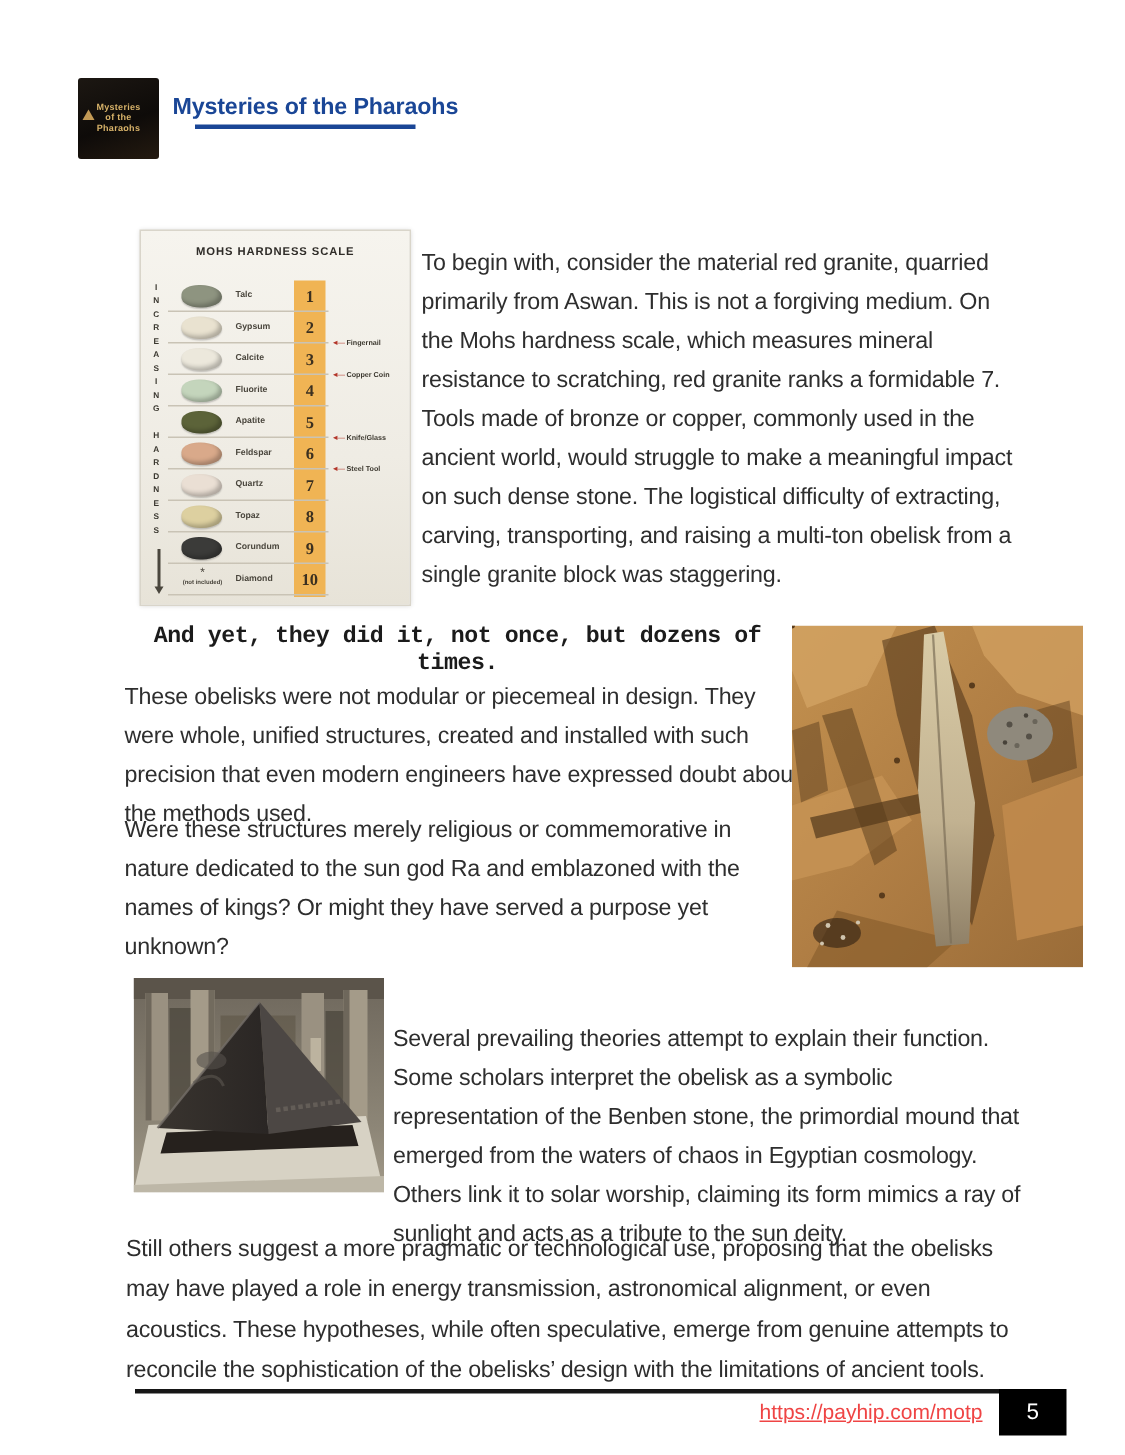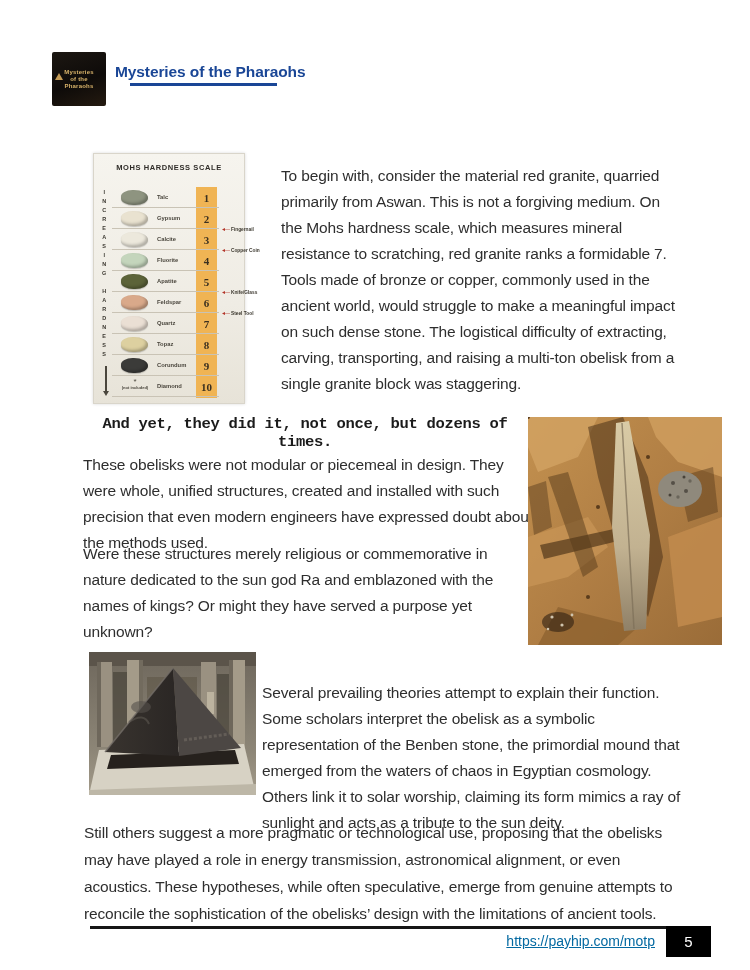--- a/index.html
+++ b/index.html
@@ -24,21 +24,21 @@
   .para { position:absolute; color:#2e2e2e; font-size:15.5px; line-height:26px; letter-spacing:-.15px; }
   .p1 { left:281px; top:138px; width:400px; }
   .callout { position:absolute; left:85px; top:390px; width:440px; text-align:center;
              font-size:15.5px; font-weight:bold; color:#1b1b1b; letter-spacing:-.3px;font-family:Liberation Mono, monospace; }
   .p2 { left:83px; top:427px; width:452px; }
   .p3 { left:83px; top:516px; width:445px; }
   .p4 { left:262px; top:655px; width:420px; }
   .p5 { left:84px; top:794px; width:604px; line-height:27px; }
 
   
-  .mohs { position:absolute; left:93px; top:128px; width:152px; height:251px;
+  .mohs { position:absolute; left:93px; top:128px; width:181px; height:251px;
           background:linear-gradient(180deg,#f6f4ee 0%,#efece4 60%,#e7e3d8 100%);
           border:1px solid #d9d5ca; box-shadow:0 0 3px rgba(0,0,0,.15); }
   .mohs-title { position:absolute; left:0; right:0; top:9px; text-align:center;
                 font-size:7.5px; font-weight:bold; color:#2f2c28; letter-spacing:.6px; }
   .mohs-axis { position:absolute; left:8px; top:34px; display:flex; flex-direction:column;
                align-items:center; font-size:5.5px; font-weight:bold; color:#3a372f; line-height:9px; }
   .mohs-axis .gap { height:9px; }
   .mohs-axis-arrow { position:absolute; left:11px; top:212px; width:1.5px; height:26px; background:#4a463d; }
   .mohs-axis-arrow:after { content:""; position:absolute; left:-2.3px; bottom:-4px;
                border-left:3px solid transparent; border-right:3px solid transparent;
@@ -61,21 +61,21 @@
   .m-foot { display:block; font-size:4px; font-weight:bold; }
 
   
   .photo { position:absolute; overflow:hidden; }
   .obelisk-photo { left:528px; top:392px; width:194px; height:228px; }
   .pyramidion-photo { left:89px; top:627px; width:167px; height:143px; }
 
   
   .footer-rule { position:absolute; left:90px; top:901px; width:576px; height:2.5px; background:#161616; }
   .footer-link { position:absolute; left:420px; top:908px; width:235px; text-align:right;
-                 font-size:14px; color:#0369a1; text-decoration:underline; cursor:pointer; }
+                 font-size:14px; color:#ef4444; text-decoration:underline; cursor:pointer; }
   .page-num-box { position:absolute; left:666px; top:901px; width:45px; height:31px; background:#000000;
                   display:flex; align-items:center; justify-content:center; }
   .page-num { color:#ffffff; font-size:15px; }
 </style>
 </head>
 <body>
 
 <div class="page">
 
   <div class="logo">

